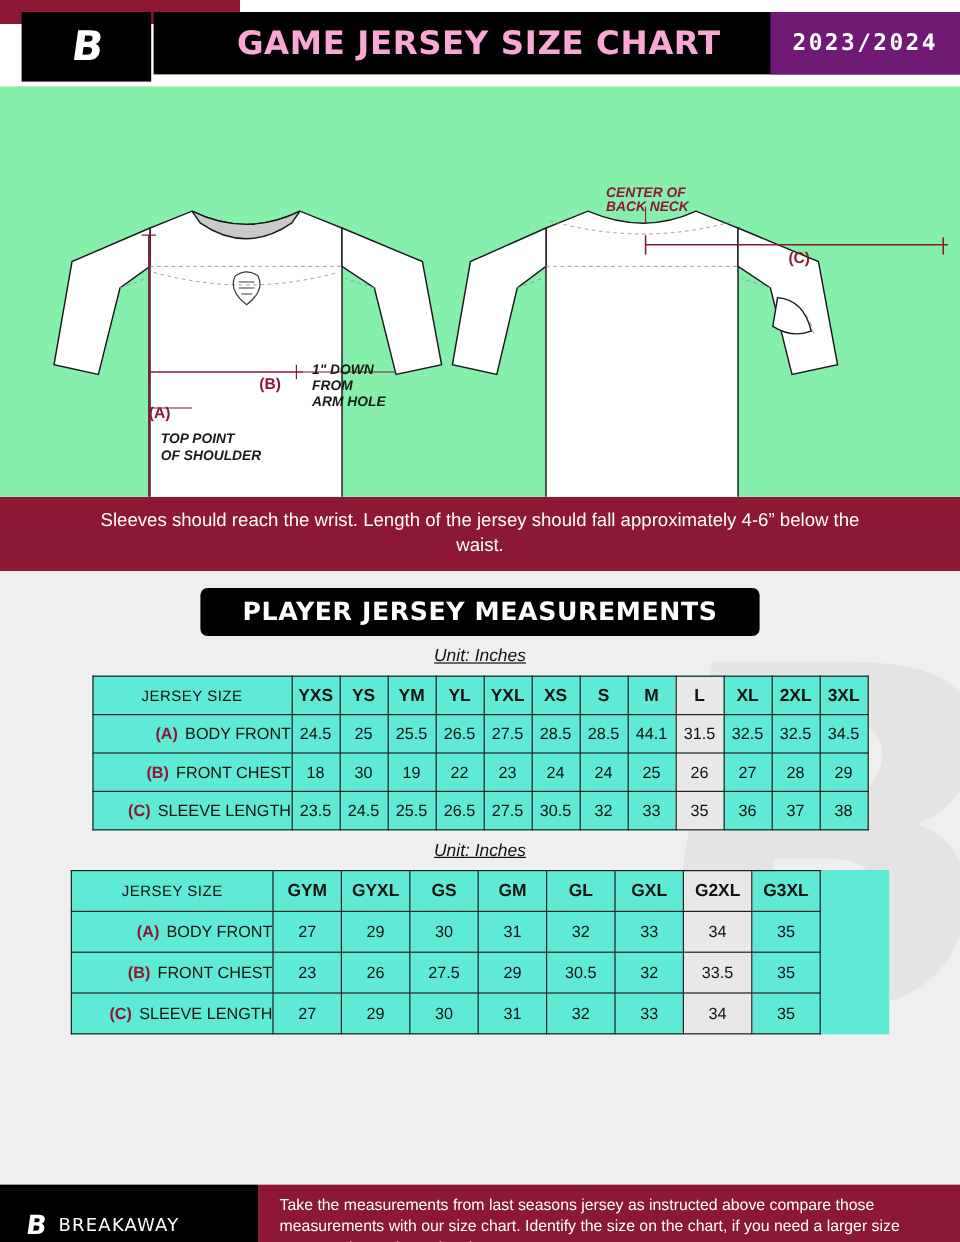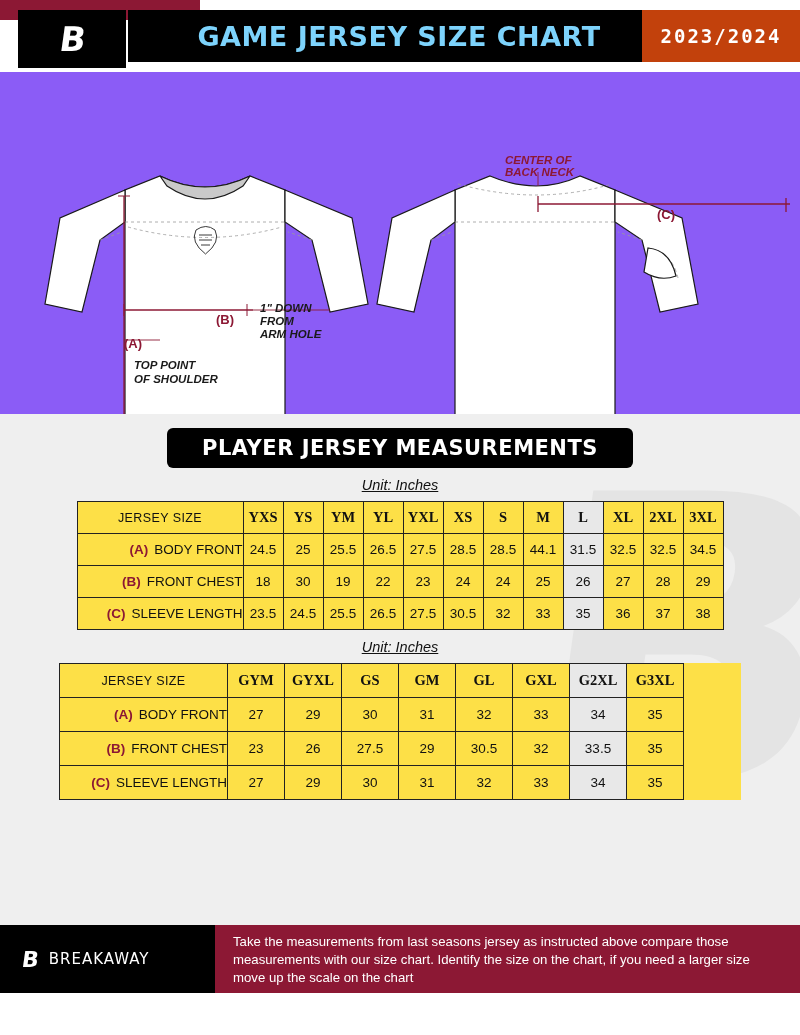--- a/index.html
+++ b/index.html
@@ -39,47 +39,47 @@
     font-size: 34px;
     letter-spacing: -2px;
     transform: skewX(-8deg);
   }
   .header-title-bar {
     position: absolute; left: 128px; top: 10px; right: 0; height: 52px;
     background: #000000;
     display: flex; align-items: center;
   }
   .header-title {
-    color: #7dd3fc;
+    color: #f9a8d4;
     font-family: "DejaVu Sans", sans-serif;
     font-weight: bold;
     font-size: 27px;
     letter-spacing: 0.5px;
     margin-left: 30px;
     flex: 1;
     text-align: center;
     padding-right: 160px;
   }
   .header-season {
     position: absolute; right: 0; top: 10px;
     width: 158px; height: 52px;
-    background: #c2410c;
+    background: #701a75;
     color: #ffffff;
     display: flex; align-items: center; justify-content: center;
     font-family: "DejaVu Sans Mono", monospace;
     font-weight: bold;
     font-size: 19px;
     letter-spacing: 2px;
   }
 
   
   .illus {
     position: relative;
     height: 342px;
-    background: #8b5cf6;
+    background: #86efac;
   }
   .illus svg { position: absolute; left: 0; top: 0; }
 
   
   .notebar {
     background: #8c1834;
     color: #ffffff;
     height: 62px;
     display: flex; align-items: center; justify-content: center;
     text-align: center;
@@ -125,42 +125,42 @@
     text-align: center;
     font-style: italic;
     font-size: 14.5px;
     color: #111;
     margin: 9px 0 8px;
     text-decoration: underline;
   }
   table {
     position: relative;
     border-collapse: collapse;
-    background: #fde047;
+    background: #5eead4;
     margin: 0 auto;
     font-size: 13.5px;
   }
   table td, table th {
     border: 1px solid #222;
     text-align: center;
     font-weight: normal;
     color: #111;
     white-space: nowrap;
   }
   .rowlabel {
     text-align: right;
     padding-left: 8px;
   }
   .rowlabel .tag {
     color: #8c1834;
     font-weight: bold;
     margin-right: 6px;
   }
   .hdr-label { font-size: 12.5px; letter-spacing: 0.4px; }
-  .colhead { font-weight: bold; font-size: 14.5px; font-family: Liberation Serif, serif; }
+  .colhead { font-weight: bold; font-size: 14.5px; }
   .hl { background: #e8e8e8; }
   .blank { border: none !important; background: transparent; }
 
   
   #player-table td, #player-table th { height: 32px; }
   #player-table .c0 { width: 166px; }
   #player-table .cx { width: 40px; }
 
   
   #goalie-table td, #goalie-table th { height: 34px; }
@@ -278,20 +278,21 @@
 
       <text x="260" y="240" font-family="Liberation Sans, sans-serif" font-style="italic" font-size="11.5" font-weight="bold" fill="#1a1a1a">1" DOWN</text>
       <text x="260" y="253" font-family="Liberation Sans, sans-serif" font-style="italic" font-size="11.5" font-weight="bold" fill="#1a1a1a">FROM</text>
       <text x="260" y="266" font-family="Liberation Sans, sans-serif" font-style="italic" font-size="11.5" font-weight="bold" fill="#1a1a1a">ARM HOLE</text>
 
       <text x="134" y="297" font-family="Liberation Sans, sans-serif" font-style="italic" font-size="11.5" font-weight="bold" fill="#1a1a1a">TOP POINT</text>
       <text x="134" y="311" font-family="Liberation Sans, sans-serif" font-style="italic" font-size="11.5" font-weight="bold" fill="#1a1a1a">OF SHOULDER</text>
     </svg>
   </div>
 
+  <div class="notebar">Sleeves should reach the wrist. Length of the jersey should fall approximately 4-6” below the waist.</div>
 
   <div class="body-area">
     <div class="watermark">B</div>
 
     <div class="section-title">PLAYER JERSEY MEASUREMENTS</div>
     <div class="unit">Unit: Inches</div>
     <table id="player-table">
         <tbody>
           <tr>
             <th class="c0 hdr-label">JERSEY SIZE</th>

